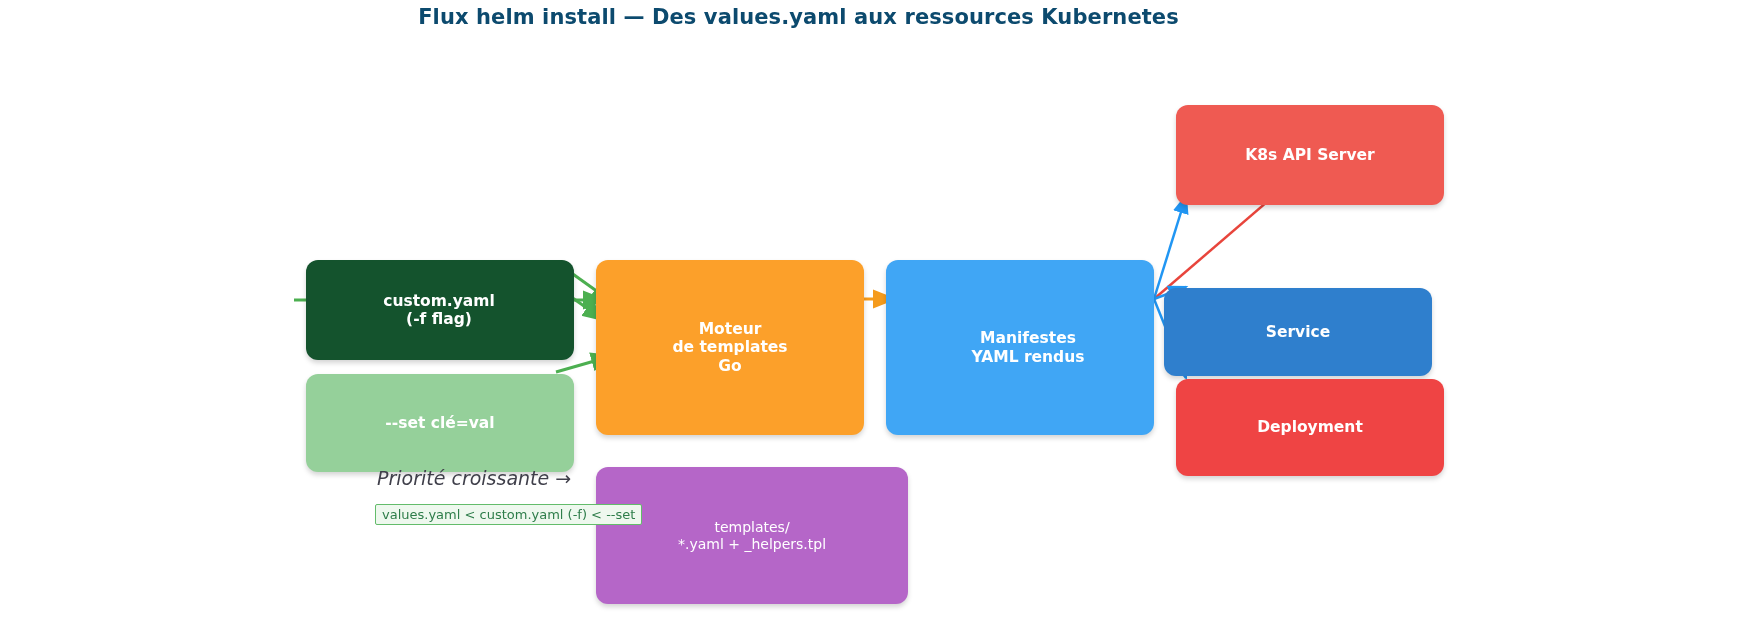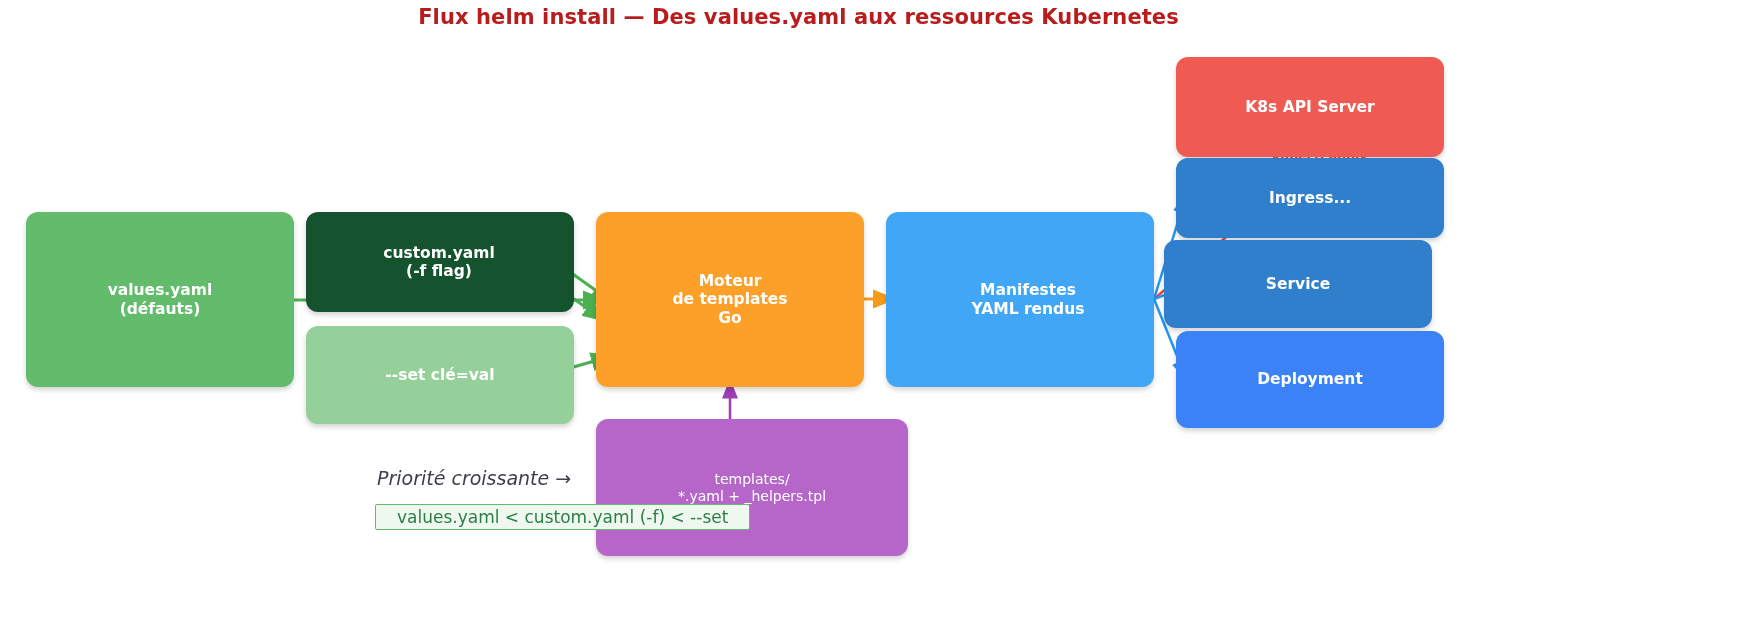--- a/index.html
+++ b/index.html
@@ -28,51 +28,52 @@
     pointer-events: none;
   }
   .title {
     position: absolute;
     left: 0;
     top: 5px;
     width: 1597px;
     text-align: center;
     font-size: 21px;
     font-weight: bold;
-    color: #b91c1c;
+    color: #0c4a6e;
     letter-spacing: 0.1px;
   }
   .node {
     position: absolute;
     border-radius: 12px;
     box-sizing: border-box;
     display: flex;
     align-items: center;
     justify-content: center;
     text-align: center;
     color: #ffffff;
     font-weight: bold;
     font-size: 15.5px;
     line-height: 1.18;
     box-shadow: 0 3px 5px rgba(0,0,0,0.17);
     padding: 6px 10px;
+    margin-top: 48px;
   }
   .node .lbl { white-space: pre-line; }
 
   .n-values   { left: 26px;   top: 212px; width: 268px; height: 175px; background: #63bc6b; }
   .n-custom   { left: 306px;  top: 212px; width: 268px; height: 100px; background: #14532d; padding-left: 8px; }
   .n-set      { left: 306px;  top: 326px; width: 268px; height: 98px;  background: #95d09a; }
   .n-engine   { left: 596px;  top: 212px; width: 268px; height: 175px; background: #fca02a; }
   .n-tpl      { left: 596px;  top: 419px; width: 312px; height: 137px; background: #b566c8;
                 font-weight: normal; font-size: 14px; }
   .n-manifest { left: 886px;  top: 212px; width: 268px; height: 175px; background: #40a6f5; padding-left: 26px; }
   .n-api      { left: 1176px; top: 57px;  width: 268px; height: 100px; background: #ef5a52; }
   .n-ingress  { left: 1176px; top: 158px; width: 268px; height: 80px;  background: #2f7fcd; }
   .n-service  { left: 1164px; top: 240px; width: 268px; height: 88px;  background: #2f7fcd; }
-  .n-deploy   { left: 1176px; top: 331px; width: 268px; height: 97px;  background: #3b82f6; }
+  .n-deploy   { left: 1176px; top: 331px; width: 268px; height: 97px;  background: #ef4444; }
 
   .edge-label {
     position: absolute;
     font-size: 12.5px;
     font-weight: bold;
     white-space: nowrap;
   }
   .lbl-kubectl {
     left: 1272px;
     top: 148px;
@@ -84,26 +85,26 @@
     top: 467px;
     font-size: 19px;
     font-style: italic;
     color: #3f3f4a;
     white-space: nowrap;
   }
   .note-order {
     position: absolute;
     left: 375px;
     top: 504px;
-    padding: 2px 21px;
+    padding: 2px 6px;
     border: 1px solid #63bc6b;
     border-radius: 2px;
     background: #eef8ee;
     color: #2e7d4a;
-    font-size: 17px;
+    font-size: 13px;
     white-space: nowrap;
   }
 </style>
 </head>
 <body>
 
 <div id="canvas">
 
   <div class="title">Flux helm install — Des values.yaml aux ressources Kubernetes</div>
 
@@ -140,24 +141,20 @@
 
     <line x1="1154" y1="299" x2="1310" y2="165" stroke="#e8453c" stroke-width="2.5" marker-end="url(#ah-red)"></line>
 
     <line x1="1154" y1="299" x2="1186" y2="196" stroke="#2196f3" stroke-width="2.5" marker-end="url(#ah-blue)"></line>
 
     <line x1="1154" y1="299" x2="1186" y2="287" stroke="#2196f3" stroke-width="2.5" marker-end="url(#ah-blue)"></line>
 
     <line x1="1154" y1="299" x2="1186" y2="378" stroke="#2196f3" stroke-width="2.5" marker-end="url(#ah-blue)"></line>
   </svg>
 
-  <div class="node n-values">
-    <span class="lbl">values.yaml
-(défauts)</span>
-  </div>
 
   <div class="node n-custom">
     <span class="lbl">custom.yaml
 (-f flag)</span>
   </div>
 
   <div class="node n-set">
     <span class="lbl">--set clé=val</span>
   </div>
 
@@ -176,23 +173,20 @@
     <span class="lbl">Manifestes
 YAML rendus</span>
   </div>
 
   <div class="edge-label lbl-kubectl">kubectl apply</div>
 
   <div class="node n-api">
     <span class="lbl">K8s API Server</span>
   </div>
 
-  <div class="node n-ingress">
-    <span class="lbl">Ingress...</span>
-  </div>
 
   <div class="node n-service">
     <span class="lbl">Service</span>
   </div>
 
   <div class="node n-deploy">
     <span class="lbl">Deployment</span>
   </div>
 
   <div class="note-priority">Priorité croissante →</div>

